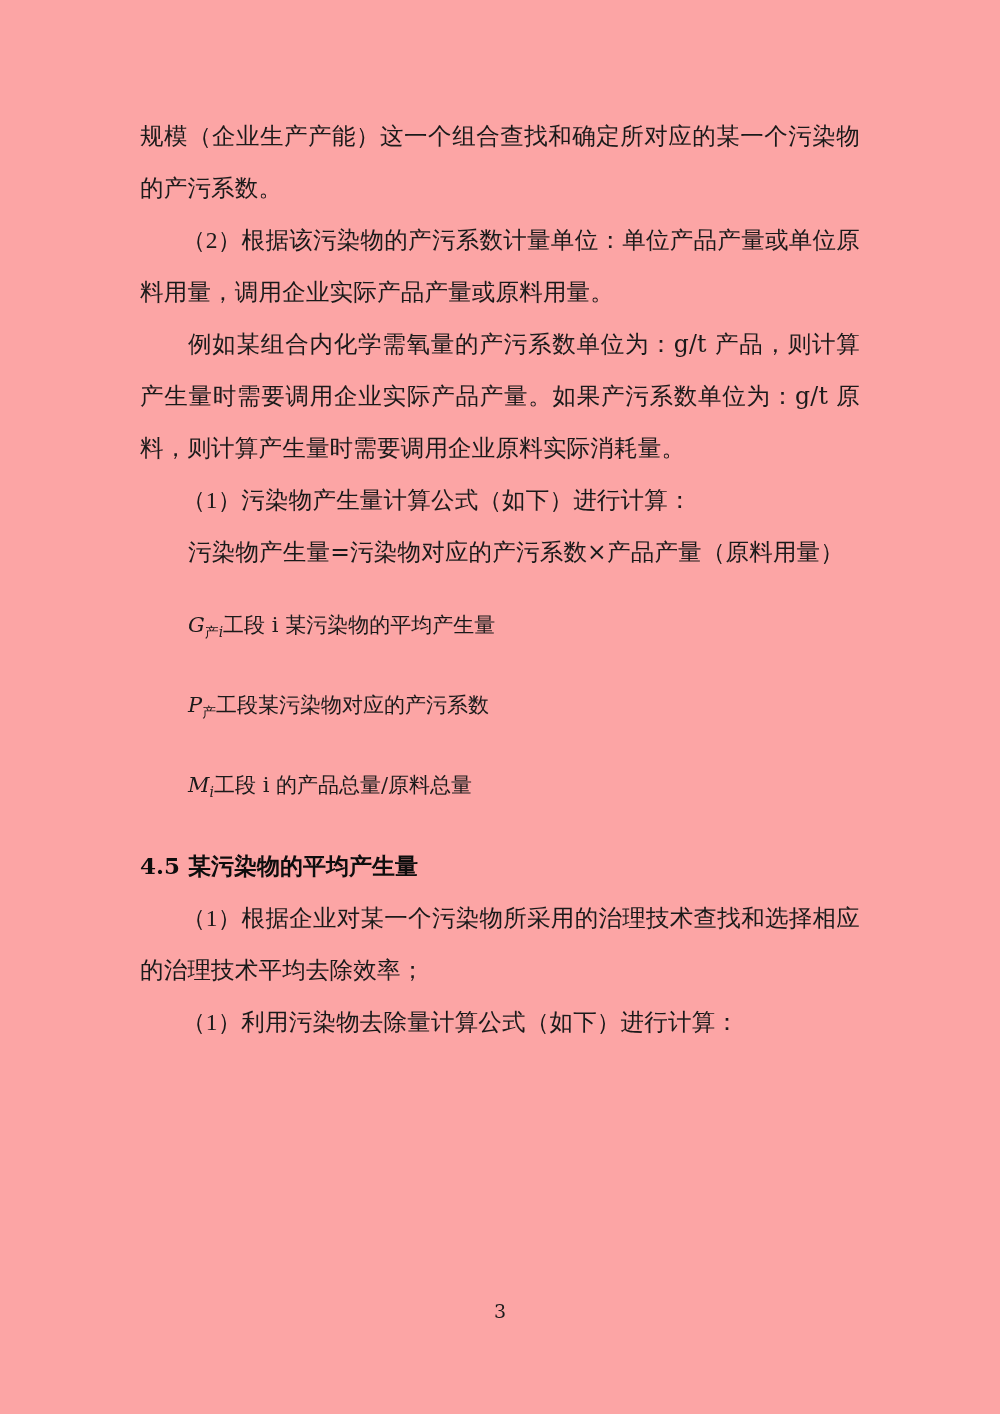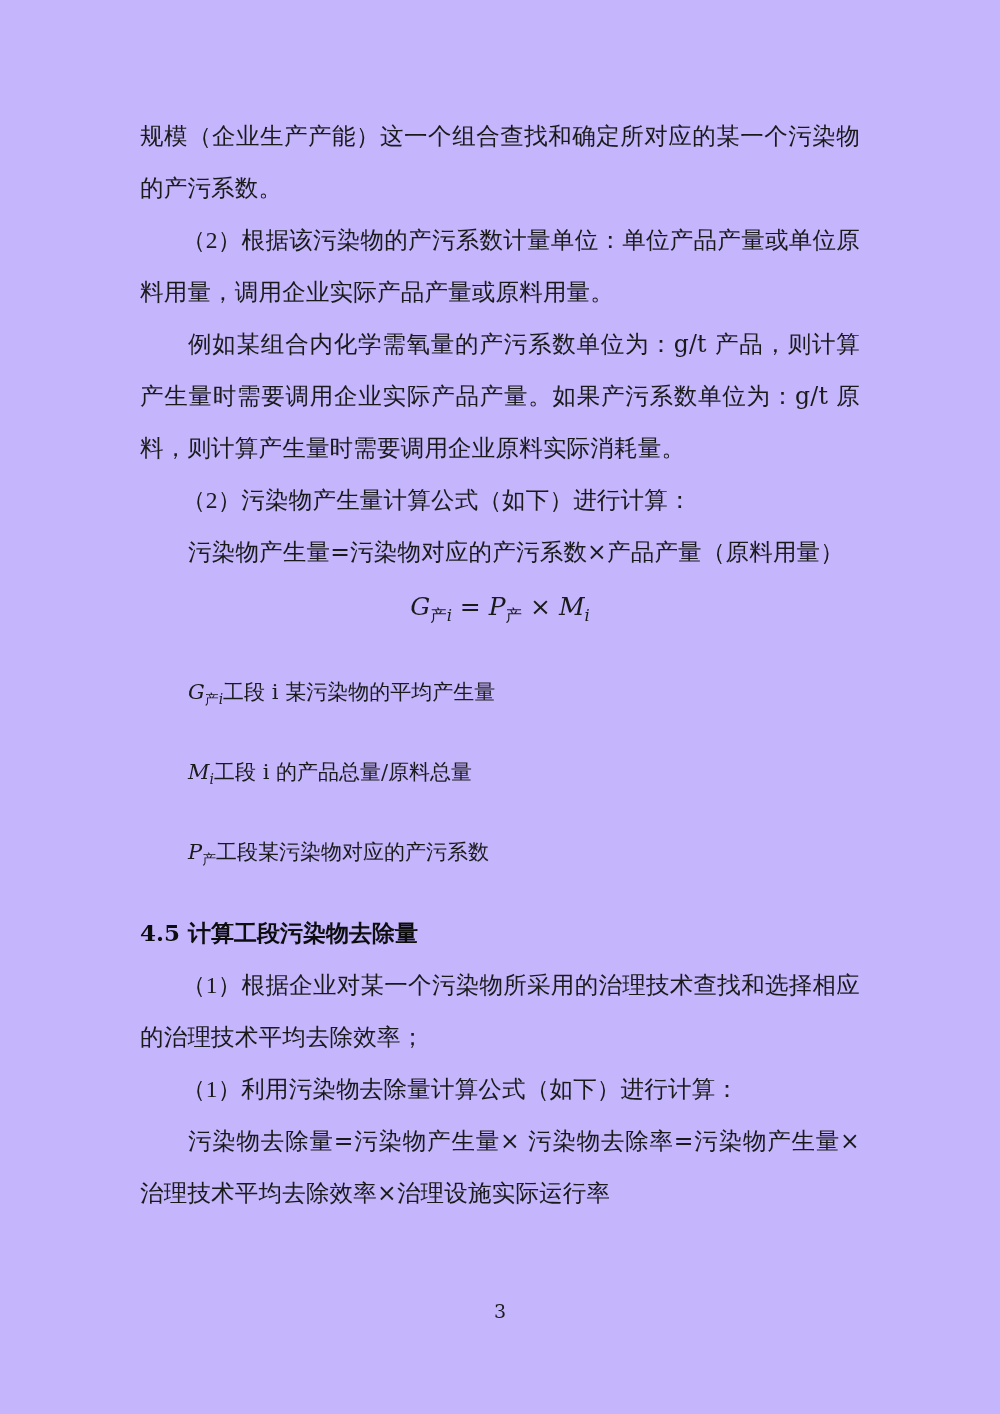--- a/index.html
+++ b/index.html
@@ -5,21 +5,21 @@
   html, body {
     margin: 0;
     padding: 0;
     background: #c8c8c8;
   }
   .page {
     position: relative;
     width: 1000px;
     height: 1414px;
     margin: 0 auto;
-    background: #c4b5fd;
+    background: #fca5a5;
     box-sizing: border-box;
     overflow: hidden;
   }
   .content {
     position: absolute;
     left: 140px;
     top: 110px;
     width: 720px;
   }
   .p {
@@ -95,53 +95,45 @@
 
 <div class="page">
   <div class="content">
 
     <p class="p">规模（企业生产产能）这一个组合查找和确定所对应的某一个污染物的产污系数。</p>
 
     <p class="p indent-paren">（2）根据该污染物的产污系数计量单位：单位产品产量或单位原料用量，调用企业实际产品产量或原料用量。</p>
 
     <p class="p indent">例如某组合内化学需氧量的产污系数单位为：g/t 产品，则计算产生量时需要调用企业实际产品产量。如果产污系数单位为：g/t 原料，则计算产生量时需要调用企业原料实际消耗量。</p>
 
-    <p class="p indent-paren">（2）污染物产生量计算公式（如下）进行计算：</p>
+    <p class="p indent-paren">（1）污染物产生量计算公式（如下）进行计算：</p>
 
     <p class="p indent">污染物产生量=污染物对应的产污系数×产品产量（原料用量）</p>
 
-    <div class="formula-center">
-      <span class="var">G</span><span class="subzh">产</span><span class="sub">i</span>
-      <span>=</span>
-      <span class="var">P</span><span class="subzh">产</span>
-      <span>×</span>
-      <span class="var">M</span><span class="sub">i</span>
-    </div>
 
 
     <p class="formula-line">
       <span class="var">G</span><span class="subzh">产</span><span class="sub">i</span><span>工段 i 某污染物的平均产生量</span>
     </p>
 
     <p class="formula-line">
-      <span class="var">M</span><span class="sub">i</span><span>工段 i 的产品总量/原料总量</span>
+      <span class="var">P</span><span class="subzh">产</span><span>工段某污染物对应的产污系数</span>
     </p>
 
     <p class="formula-line">
-      <span class="var">P</span><span class="subzh">产</span><span>工段某污染物对应的产污系数</span>
+      <span class="var">M</span><span class="sub">i</span><span>工段 i 的产品总量/原料总量</span>
     </p>
 
     <h2 class="heading">
       <span class="latin">4.5</span>
-      <span>计算工段污染物去除量</span>
+      <span>某污染物的平均产生量</span>
     </h2>
 
     <p class="p indent-paren">（1）根据企业对某一个污染物所采用的治理技术查找和选择相应的治理技术平均去除效率；</p>
 
 
     <p class="p indent-paren">（1）利用污染物去除量计算公式（如下）进行计算：</p>
 
-    <p class="p indent">污染物去除量=污染物产生量× 污染物去除率=污染物产生量×治理技术平均去除效率×治理设施实际运行率</p>
 
   </div>
 
   <div class="pagenum">3</div>
 </div>
 
 </body></html>

